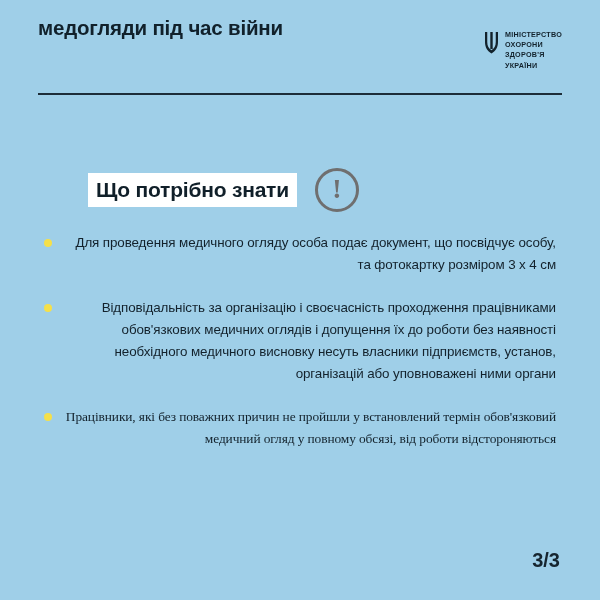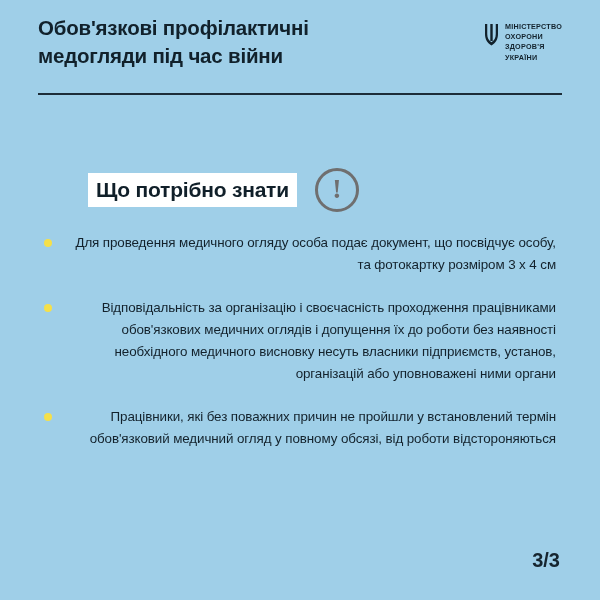--- a/index.html
+++ b/index.html
@@ -39,21 +39,21 @@
     letter-spacing: -0.2px;
     max-width: 400px;
   }
   .header-title .line {
     display: block;
   }
   .logo {
     display: flex;
     align-items: flex-start;
     gap: 6px;
-    margin-top: 8px;
+    margin-top: 16px;
   }
   .trident {
     width: 15px;
     height: 26px;
     flex: 0 0 auto;
     margin-top: 1px;
   }
   .logo-text {
     font-size: 7.2px;
     font-weight: bold;
@@ -122,20 +122,21 @@
     left: 44px;
     right: 44px;
   }
   .bullet {
     display: flex;
     align-items: flex-start;
     margin-bottom: 22px;
   }
   .bullet:last-child {
     margin-bottom: 0;
+    font-family: Liberation Serif, serif;
   }
   .dot {
     width: 8px;
     height: 8px;
     border-radius: 50%;
     background: #f5e04a;
     flex: 0 0 auto;
     margin-top: 7px;
     margin-right: 11px;
   }
@@ -158,21 +159,20 @@
     margin-top: 39px;
   }
 </style>
 </head>
 <body>
 
 <div class="slide">
 
   <div class="header">
     <div class="header-title">
-      <span class="line">Обов'язкові профілактичні</span>
       <span class="line">медогляди під час війни</span>
     </div>
 
     <div class="logo">
       <svg class="trident" viewBox="0 0 30 52" aria-hidden="true">
         <path d="M2 2 L2 22 C2 33 7 40 15 45 C23 40 28 33 28 22 L28 2 L23.5 2 L23.5 22 C23.5 30 20.5 35 15 38.6 C9.5 35 6.5 30 6.5 22 L6.5 2 Z" fill="#12222c"></path>
         <path d="M12.6 2 L17.4 2 L17.4 36 L12.6 36 Z" fill="#12222c"></path>
         <path d="M2 44 L28 44 L28 48 L2 48 Z" fill="#12222c" opacity="0"></path>
       </svg>
       <div class="logo-text">

